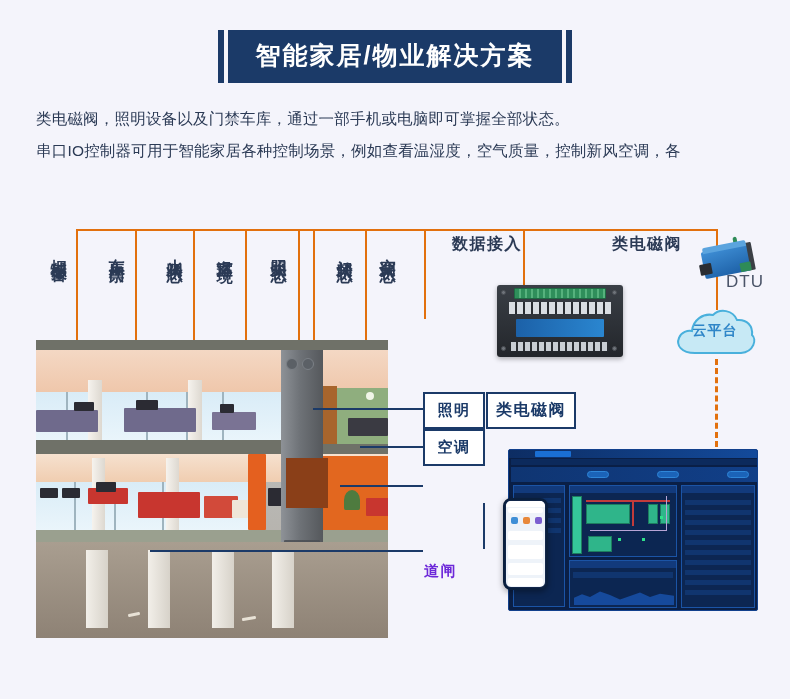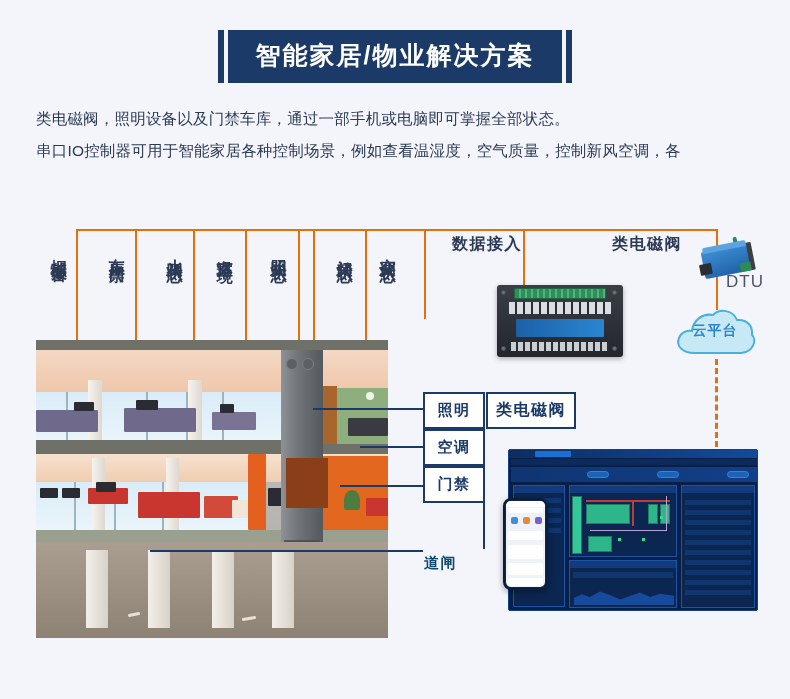--- a/index.html
+++ b/index.html
@@ -83,22 +83,23 @@
     border: 2px solid #1b3a68;
     background: #ffffff;
     color: #1b3a68;
     font-size: 15px;
     font-weight: bold;
     letter-spacing: 1.5px;
     display: flex; align-items: center; justify-content: center;
   }
   .navy-line { position:absolute; background:#1b3a68; }
   .navy-label-plain {
-    position:absolute; color:#0c4a6e; font-size:15px; font-weight:bold;
+    position:absolute; color:#6d28d9; font-size:15px; font-weight:bold;
     letter-spacing:1.5px;
+    margin-top:8px;
   }
 
   
   .olabel {
     position:absolute; color:#2b3a55; font-size:16px; font-weight:bold;
     letter-spacing:1.5px; white-space:nowrap;
   }
 
   
   .io-dev {
@@ -330,21 +331,20 @@
     <div class="desk" style="left:206px; bottom:18px; width:14px; height:3px; background:#e8e2d6; transform:rotate(-10deg);"></div>
   </div>
 
   <div class="navy-line" style="left:313px; top:408px; width:110px; height:2px;"></div>
   <div class="navy-line" style="left:360px; top:446px; width:63px;  height:2px;"></div>
   <div class="navy-line" style="left:340px; top:485px; width:83px;  height:2px;"></div>
   <div class="navy-line" style="left:150px; top:550px; width:273px; height:2px;"></div>
 
   <div class="navy-box" style="left:423px; top:392px; width:62px; height:37px;">照明</div>
   <div class="navy-box" style="left:423px; top:429px; width:62px; height:37px;">空调</div>
-  <div class="navy-box" style="left:423px; top:466px; width:62px; height:37px;">门禁</div>
   <div class="navy-line" style="left:483px; top:503px; width:2px; height:46px;"></div>
 
   <div class="navy-box" style="left:486px; top:392px; width:90px; height:37px; font-size:16px;">类电磁阀</div>
 
   <div class="navy-label-plain" style="left:424px; top:554px; font-size:15px;">道闸</div>
 
   <div class="dash">
     <div class="dash-title"></div>
     <div class="dash-tab"></div>
     <div class="dash-url"></div>

